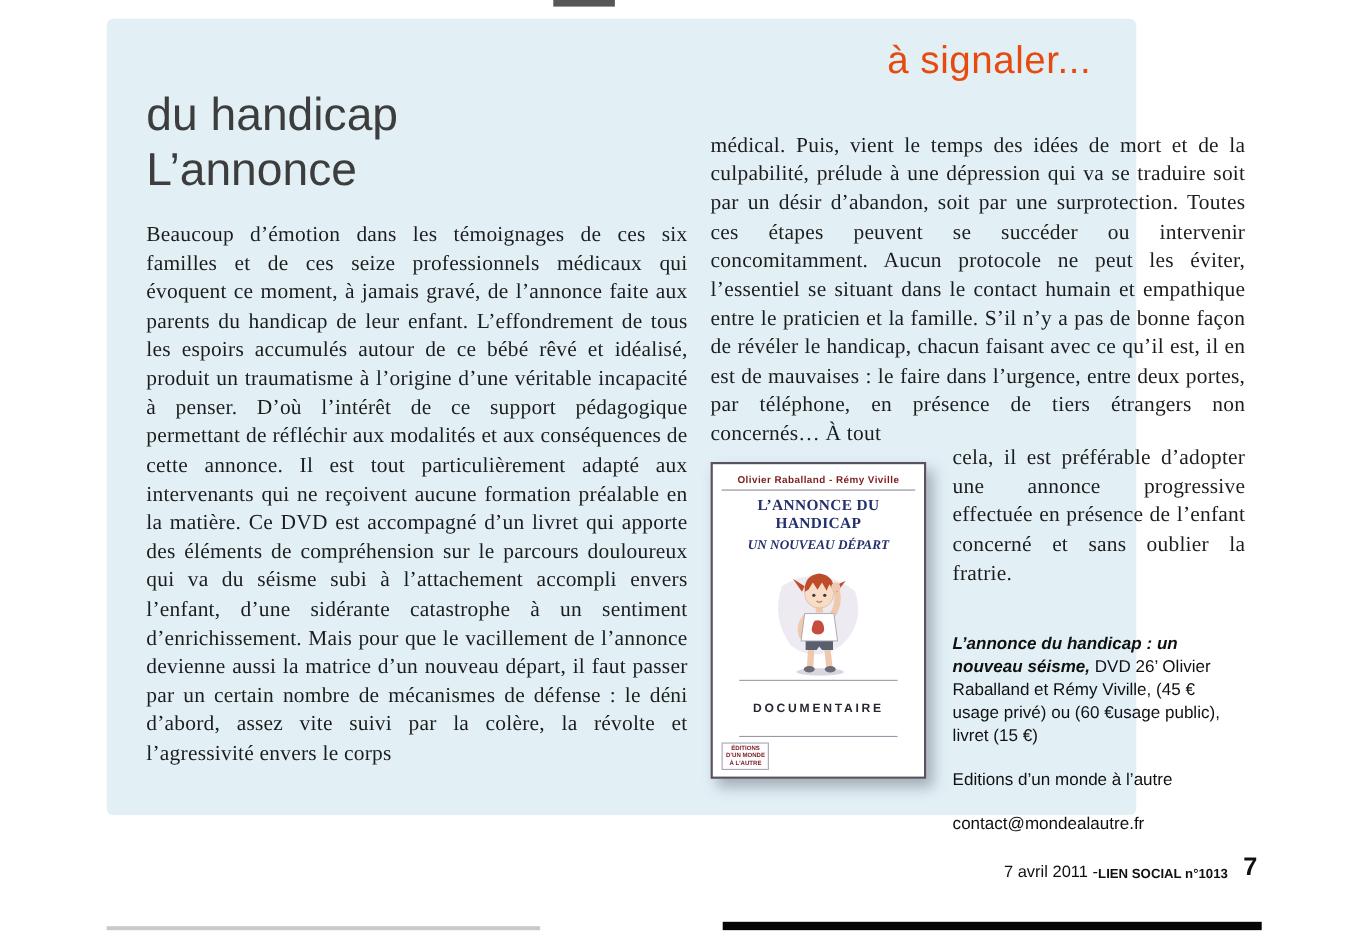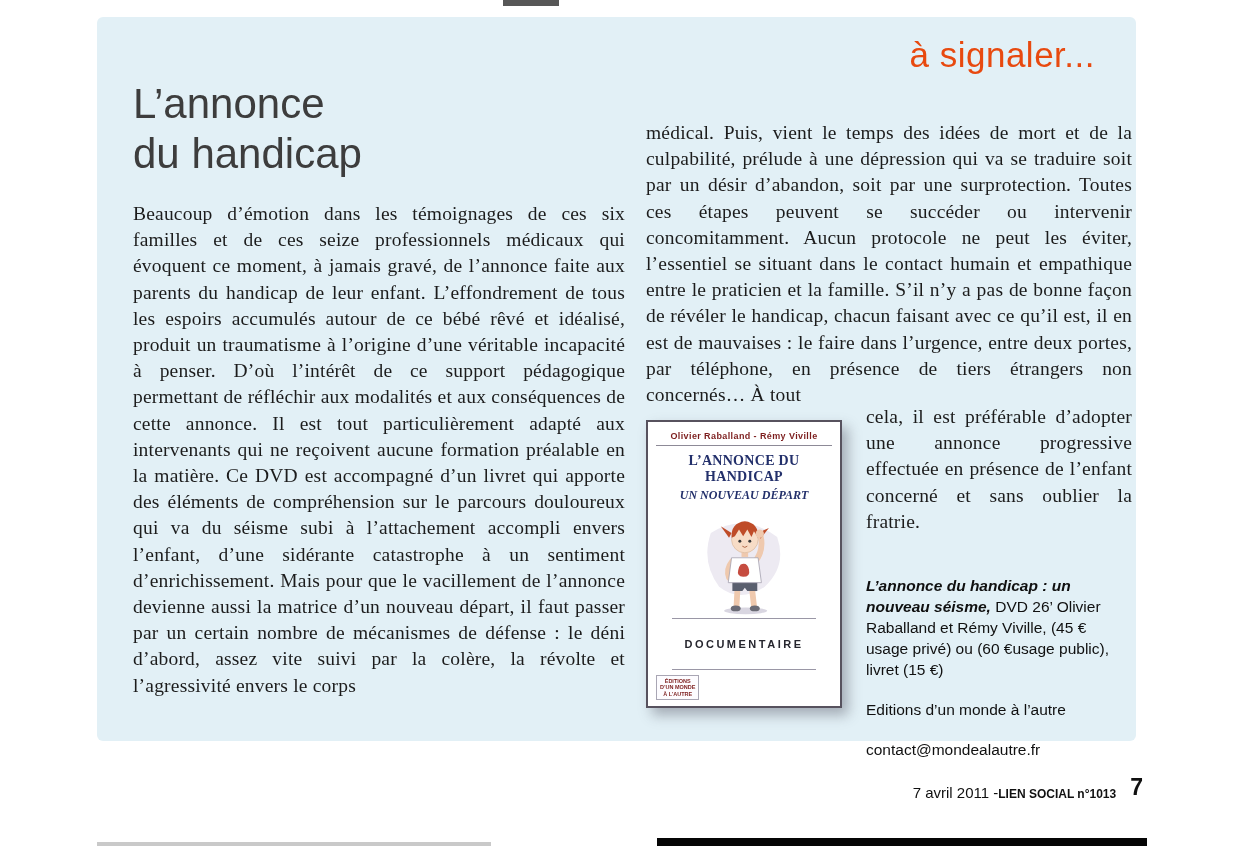--- a/index.html
+++ b/index.html
@@ -3,21 +3,21 @@
 <meta charset="utf-8">
 <style>
   html, body { margin: 0; padding: 0; background: #ffffff; }
   .canvas {
     position: relative; width: 1241px; height: 846px;
     background: #ffffff; overflow: hidden;
     font-family: "Liberation Serif", serif;
     -webkit-font-smoothing: antialiased;
   }
   .card {
-    position: absolute; left: 97px; top: 17px; width: 1039px; height: 724px;
+    position: absolute; left: 97px; top: 17px; width: 936px; height: 724px;
     background: #e2f0f6; border-radius: 6px;
   }
   .section-label {
     position: absolute; top: 18px; right: 41px;
     font-family: "Liberation Sans", sans-serif;
     font-size: 35px; color: #e8490f; letter-spacing: 0.5px;
   }
   .title {
     position: absolute; left: 36px; top: 62px;
     font-family: "Liberation Sans", sans-serif;
@@ -99,22 +99,22 @@
 
 <div class="canvas">
 
   <div class="art-top"></div>
 
   <div class="card">
 
     <div class="section-label">à signaler...</div>
 
     <div class="title">
+      <div>du handicap</div>
       <div>L’annonce</div>
-      <div>du handicap</div>
     </div>
 
     <div class="bodytext col-left">Beaucoup d’émotion dans les témoignages de ces six familles et de ces seize professionnels médicaux qui évoquent ce moment, à jamais gravé, de l’annonce faite aux parents du handicap de leur enfant. L’effondrement de tous les espoirs accumulés autour de ce bébé rêvé et idéalisé, produit un traumatisme à l’origine d’une véritable incapacité à penser. D’où l’intérêt de ce support pédagogique permettant de réfléchir aux modalités et aux conséquences de cette annonce. Il est tout particulièrement adapté aux intervenants qui ne reçoivent aucune formation préalable en la matière. Ce DVD est accompagné d’un livret qui apporte des éléments de compréhension sur le parcours douloureux qui va du séisme subi à l’attachement accompli envers l’enfant, d’une sidérante catastrophe à un sentiment d’enrichissement. Mais pour que le vacillement de l’annonce devienne aussi la matrice d’un nouveau départ, il faut passer par un certain nombre de mécanismes de défense : le déni d’abord, assez vite suivi par la colère, la révolte et l’agressivité envers le corps</div>
 
     <div class="bodytext col-right">médical. Puis, vient le temps des idées de mort et de la culpabilité, prélude à une dépression qui va se traduire soit par un désir d’abandon, soit par une surprotection. Toutes ces étapes peuvent se succéder ou intervenir concomitamment. Aucun protocole ne peut les éviter, l’essentiel se situant dans le contact humain et empathique entre le praticien et la famille. S’il n’y a pas de bonne façon de révéler le handicap, chacun faisant avec ce qu’il est, il en est de mauvaises : le faire dans l’urgence, entre deux portes, par téléphone, en présence de tiers étrangers non concernés… À tout</div>
 
     <div class="right-bottom">
 
       <div class="dvd-outer">
         <div class="dvd-case">

